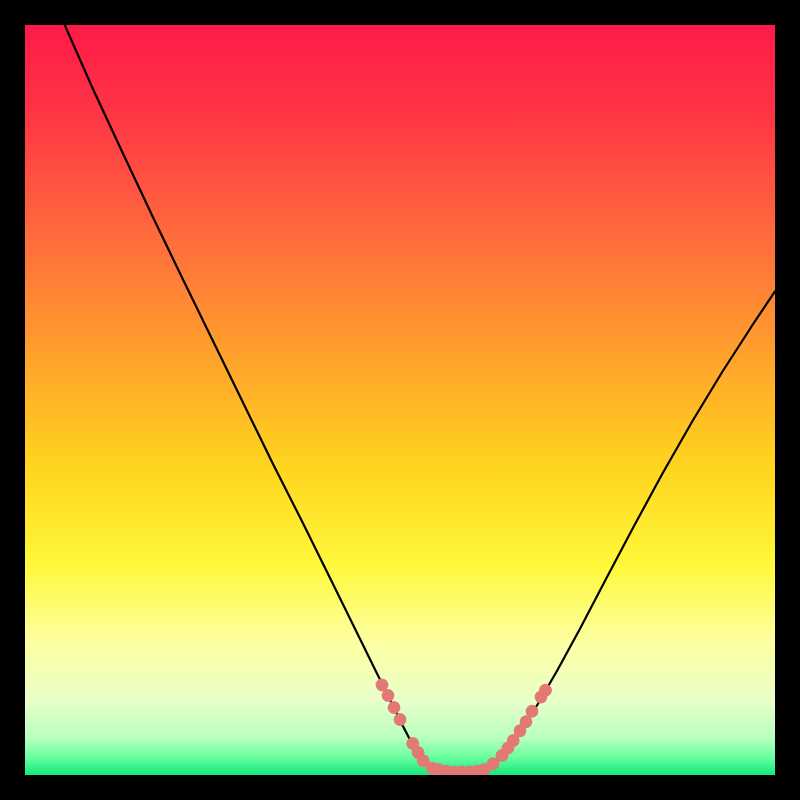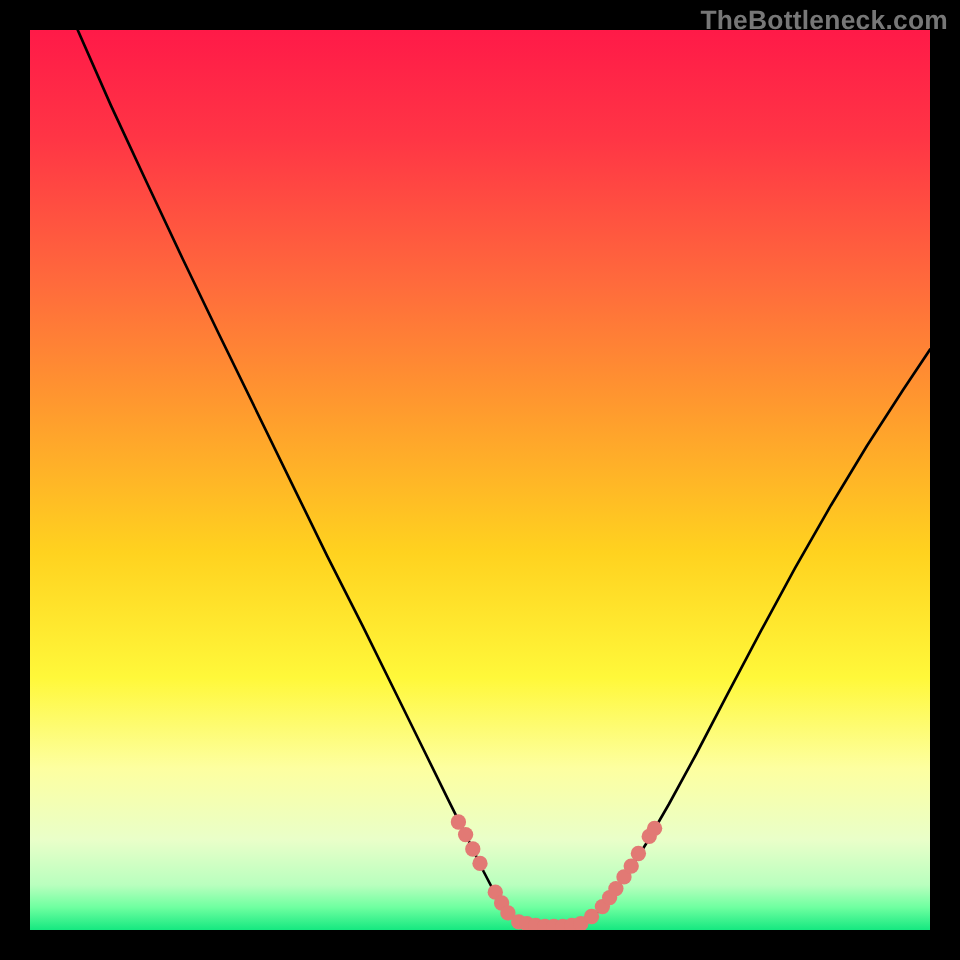--- a/index.html
+++ b/index.html
@@ -83,14 +83,13 @@
           <circle cx="488.25" cy="715.50" r="6.38" fill="#e27974"></circle>
           <circle cx="495.00" cy="705.75" r="6.38" fill="#e27974"></circle>
           <circle cx="501.00" cy="696.75" r="6.38" fill="#e27974"></circle>
           <circle cx="507.00" cy="686.25" r="6.38" fill="#e27974"></circle>
           <circle cx="516.00" cy="672.00" r="6.38" fill="#e27974"></circle>
           <circle cx="520.50" cy="665.25" r="6.38" fill="#e27974"></circle>
         </g>
     </svg>
   </div>
 
-  <div class="watermark">TheBottleneck.com</div>
 </div>
 
 </body></html>

